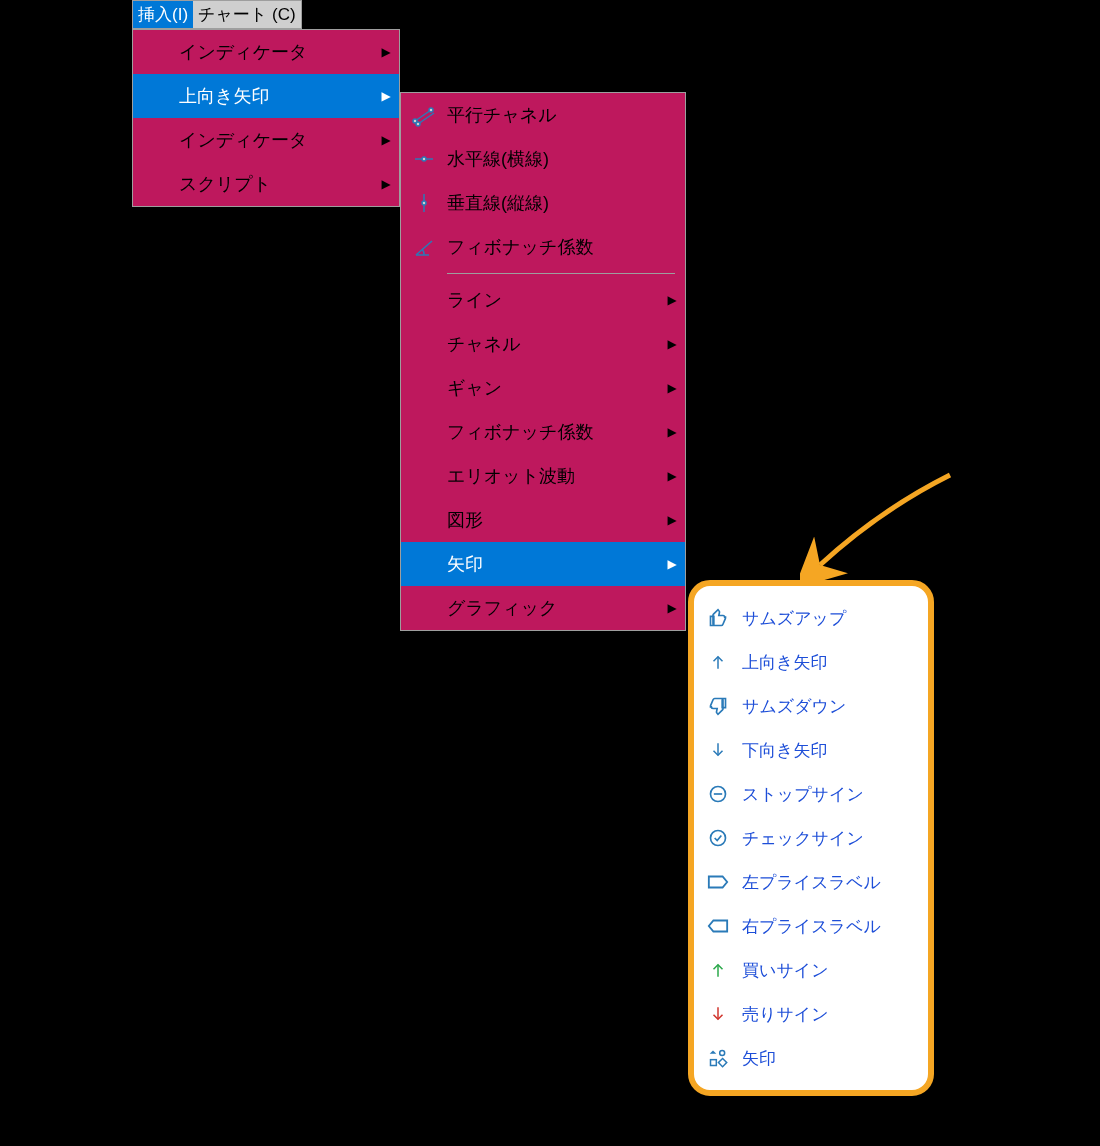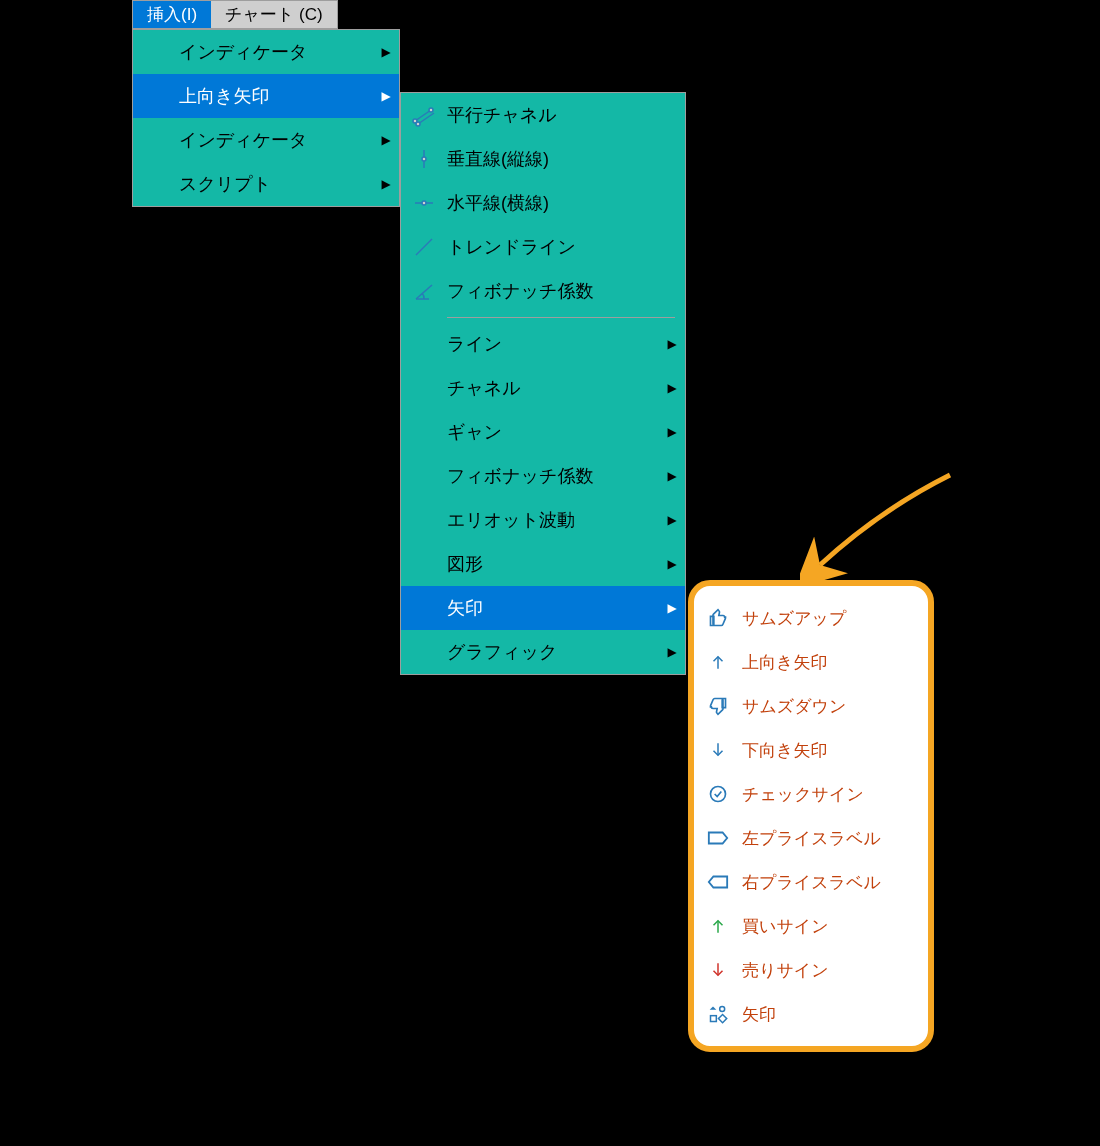--- a/index.html
+++ b/index.html
@@ -1,36 +1,36 @@
 <!DOCTYPE html>
 <html><head>
 <meta charset="utf-8">
 <style>
   html,body{margin:0;padding:0;background:#000;width:1100px;height:1146px;font-family:"Meiryo","Yu Gothic UI",sans-serif;overflow:hidden;}
   *{box-sizing:border-box;}
   .menubar{position:absolute;left:132px;top:0;height:29px;background:#cfcfcf;display:flex;border:1px solid #9e9e9e;}
-  .menubar .tab{height:100%;display:flex;align-items:center;padding:0 14px;font-size:17px;color:#000;cursor:default;}
+  .menubar .tab{height:100%;display:flex;align-items:center;padding:0 5px;font-size:17px;color:#000;cursor:default;}
   .menubar .tab.active{background:#0078d7;color:#fff;}
-  .menu{position:absolute;background:#14b8a6;border:1px solid #9e9e9e;}
+  .menu{position:absolute;background:#be185d;border:1px solid #9e9e9e;}
   .menu-row{height:44px;display:flex;align-items:center;position:relative;}
   .menu-row.hover{background:#0078d7;color:#fff;}
   .menu-row .icon{width:46px;height:100%;display:flex;align-items:center;justify-content:center;flex-shrink:0;}
   .menu-row .label{font-size:18px;flex:1;white-space:nowrap;}
   .menu-row .arrow{width:26px;text-align:center;font-size:12px;flex-shrink:0;}
   .menu-row.hover .arrow{color:#fff;}
   .sep{height:1px;background:#9e9e9e;margin:4px 10px 4px 46px;}
   
   #menu1{left:132px;top:29px;width:268px;}
   
   #menu2{left:400px;top:92px;width:286px;}
   
   .popup{position:absolute;left:688px;top:580px;width:246px;background:#fff;border:6px solid #f5a623;border-radius:22px;padding:10px 0;}
   .popup-row{height:44px;display:flex;align-items:center;}
   .popup-row .icon{width:48px;height:100%;display:flex;align-items:center;justify-content:center;flex-shrink:0;color:#2a7ab8;}
-  .popup-row .label{font-size:17px;color:#c2410c;font-family:Liberation Mono, monospace;}
+  .popup-row .label{font-size:17px;color:#1d4ed8;font-family:Liberation Mono, monospace;}
   
   .curve-arrow{position:absolute;left:800px;top:470px;pointer-events:none;}
   
   svg{display:block;}
 </style>
 </head>
 <body>
 
 <div class="menubar">
   <div class="tab active">挿入(I)</div>
@@ -72,47 +72,37 @@
             <circle cx="6" cy="21" r="2" fill="#cfcfcf"></circle>
           </g>
         </svg>
     </span>
     <span class="label">平行チャネル</span>
   </div>
   <div class="menu-row">
     <span class="icon">
       <svg width="24" height="24">
           <g stroke="#2a7ab8" stroke-width="1.5">
+            <line x1="3" y1="12" x2="21" y2="12"></line>
+            <circle cx="12" cy="12" r="2" fill="#cfcfcf"></circle>
+          </g>
+        </svg>
+    </span>
+    <span class="label">水平線(横線)</span>
+  </div>
+  <div class="menu-row">
+    <span class="icon">
+      <svg width="24" height="24">
+          <g stroke="#2a7ab8" stroke-width="1.5">
             <line x1="12" y1="3" x2="12" y2="21"></line>
             <circle cx="12" cy="12" r="2" fill="#cfcfcf"></circle>
           </g>
         </svg>
     </span>
     <span class="label">垂直線(縦線)</span>
-  </div>
-  <div class="menu-row">
-    <span class="icon">
-      <svg width="24" height="24">
-          <g stroke="#2a7ab8" stroke-width="1.5">
-            <line x1="3" y1="12" x2="21" y2="12"></line>
-            <circle cx="12" cy="12" r="2" fill="#cfcfcf"></circle>
-          </g>
-        </svg>
-    </span>
-    <span class="label">水平線(横線)</span>
-  </div>
-  <div class="menu-row">
-    <span class="icon">
-      <svg width="24" height="24">
-          <g stroke="#2a7ab8" stroke-width="1.5">
-            <line x1="4" y1="20" x2="20" y2="4"></line>
-          </g>
-        </svg>
-    </span>
-    <span class="label">トレンドライン</span>
   </div>
   <div class="menu-row">
     <span class="icon">
       <svg width="24" height="24">
           <g stroke="#2a7ab8" stroke-width="1.5" fill="none">
             <line x1="4" y1="20" x2="20" y2="6"></line>
             <line x1="4" y1="20" x2="17" y2="20"></line>
             <path d="M12 20 A8 8 0 0 0 10 14"></path>
           </g>
         </svg>
@@ -203,20 +193,29 @@
           <path d="M12 3v16"></path>
           <path d="M6 13l6 6 6-6"></path>
         </svg>
       </span>
     <span class="label">下向き矢印</span>
   </div>
   <div class="popup-row">
     <span class="icon">
         <svg width="20" height="20" viewBox="0 0 24 24" fill="none" stroke="#2a7ab8" stroke-width="2">
           <circle cx="12" cy="12" r="9"></circle>
+          <line x1="7" y1="12" x2="17" y2="12"></line>
+        </svg>
+      </span>
+    <span class="label">ストップサイン</span>
+  </div>
+  <div class="popup-row">
+    <span class="icon">
+        <svg width="20" height="20" viewBox="0 0 24 24" fill="none" stroke="#2a7ab8" stroke-width="2">
+          <circle cx="12" cy="12" r="9"></circle>
           <path d="M8 12l3 3 5-6"></path>
         </svg>
       </span>
     <span class="label">チェックサイン</span>
   </div>
   <div class="popup-row">
     <span class="icon">
         <svg width="22" height="16" viewBox="0 0 24 16" fill="none" stroke="#2a7ab8" stroke-width="2">
           <path d="M2 2h15l5 6-5 6H2z"></path>
         </svg>

